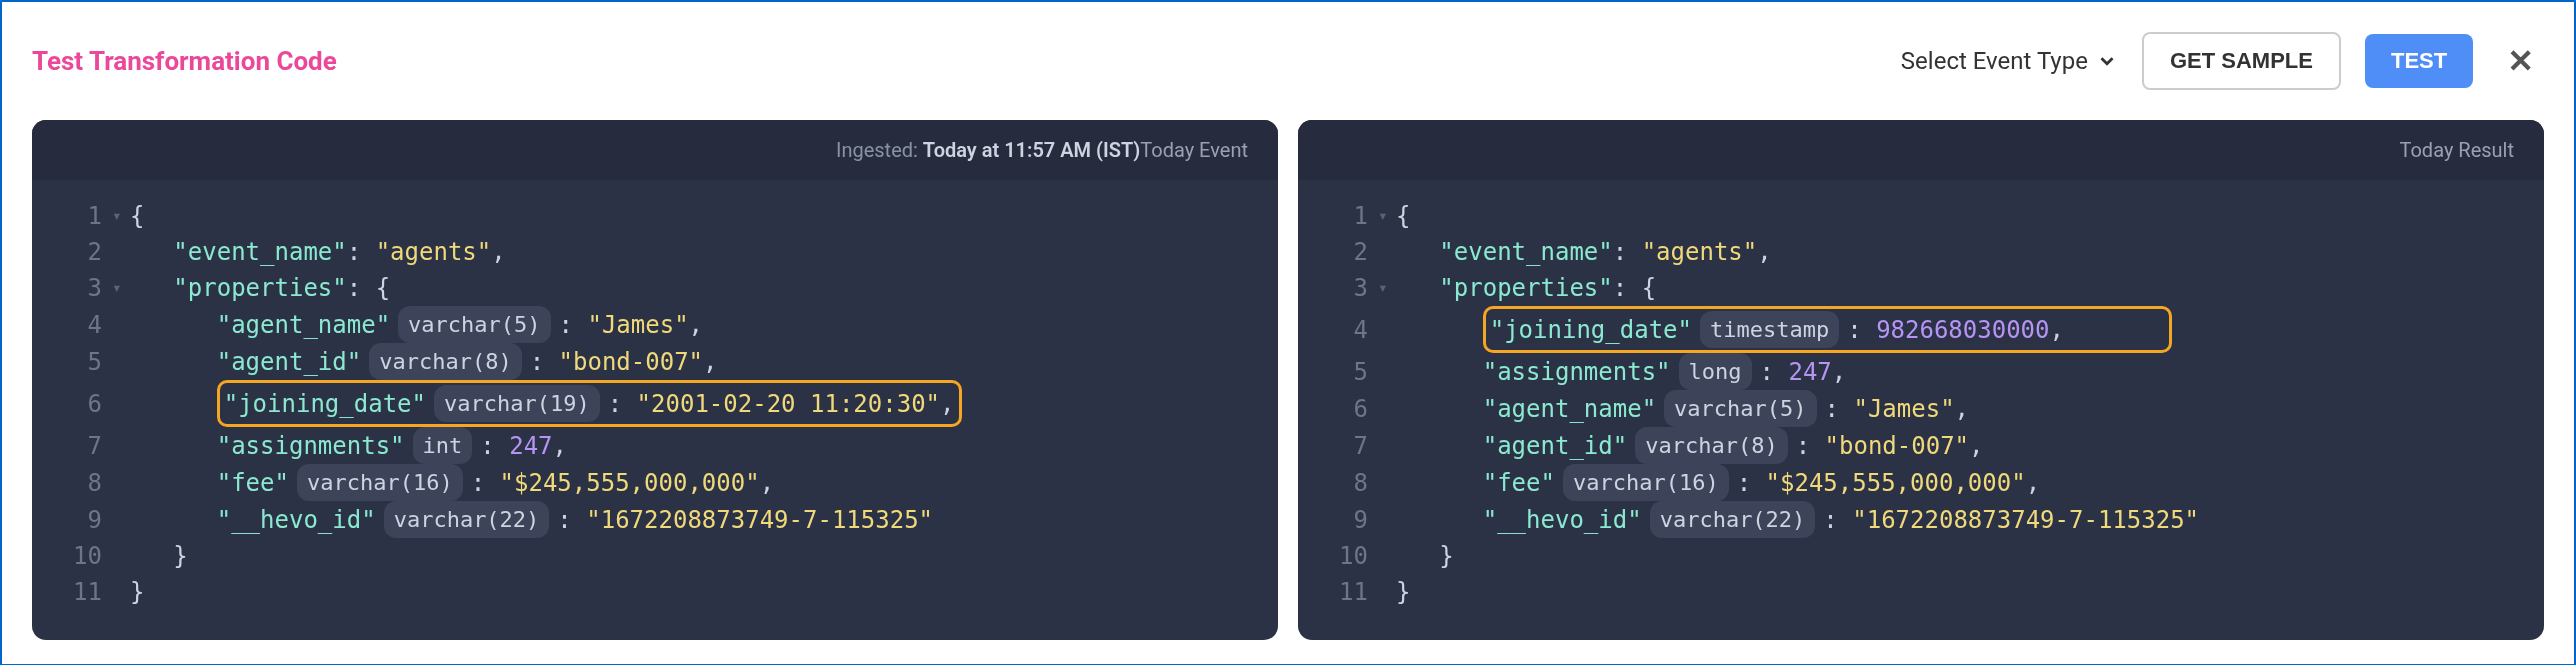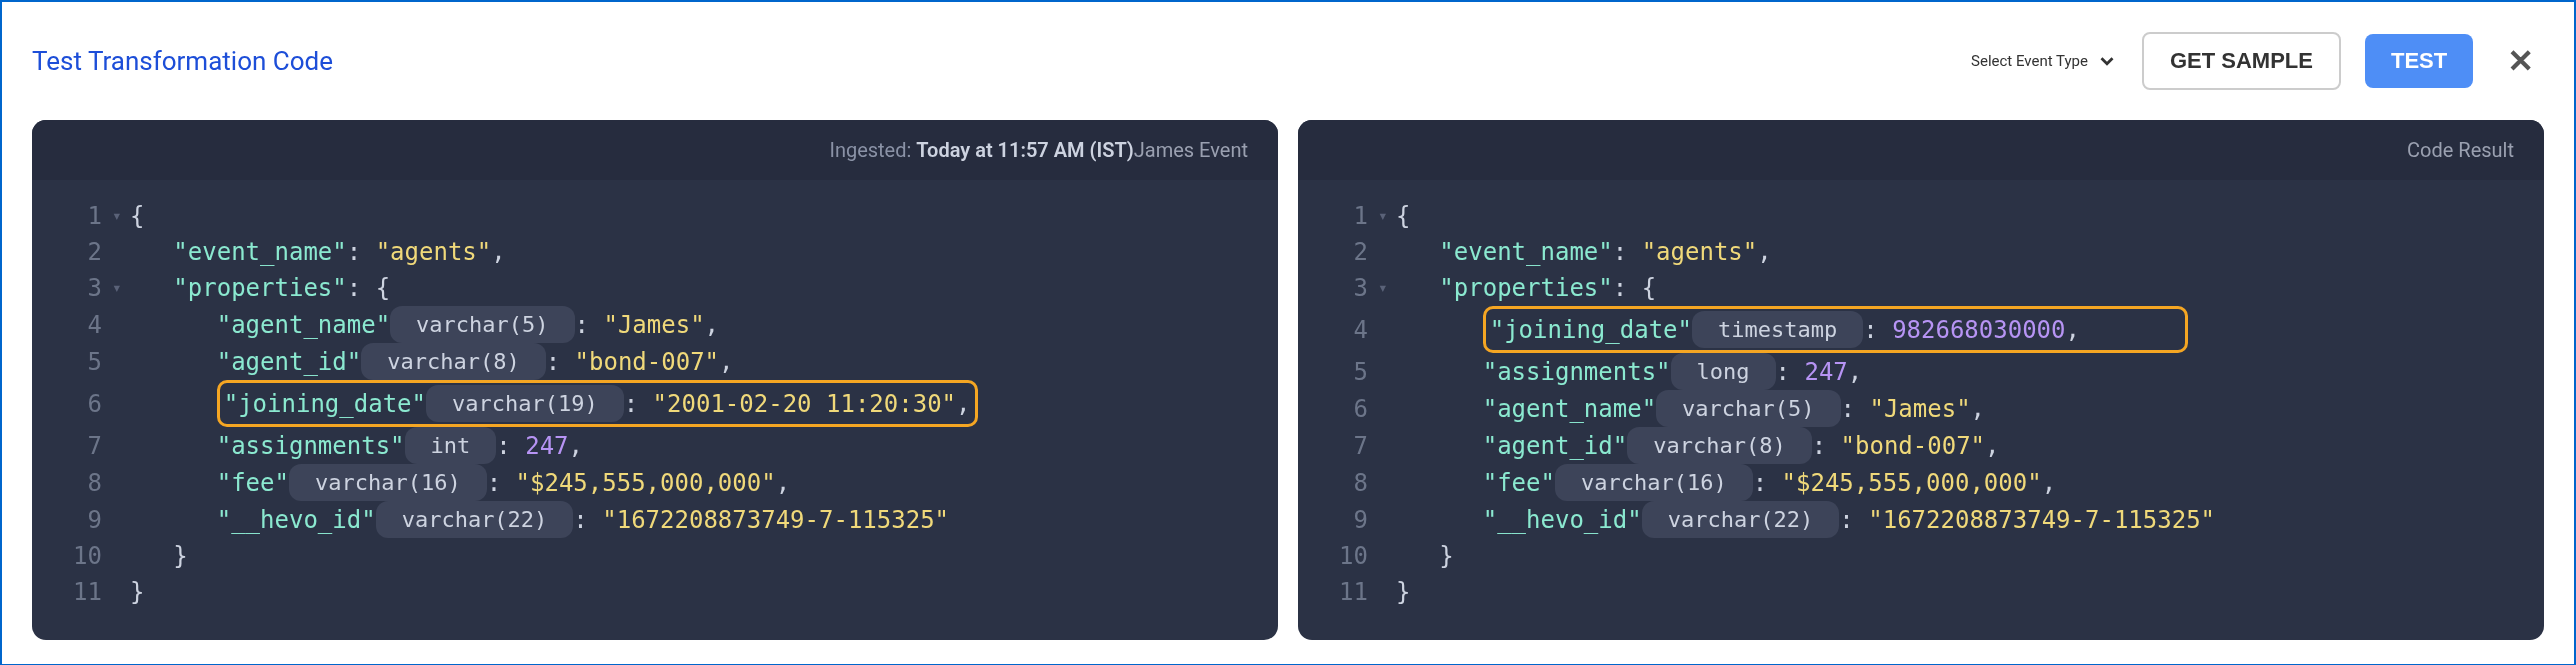--- a/index.html
+++ b/index.html
@@ -1,41 +1,41 @@
 <!DOCTYPE html>
 <html><head>
 <meta charset="utf-8">
 <style>
 * { margin: 0; padding: 0; box-sizing: border-box; }
 body { font-family: -apple-system, BlinkMacSystemFont, "Segoe UI", Roboto, sans-serif; background: #fff; border: 2px solid #0066cc; width: 2576px; height: 666px; }
 .container { padding: 30px; display: flex; flex-direction: column; height: 100%; }
 .header { display: flex; align-items: center; justify-content: space-between; margin-bottom: 30px; }
-.title { font-size: 26px; font-weight: 400; color: #1d4ed8; }
+.title { font-size: 26px; font-weight: 700; color: #ec4899; }
 .header-right { display: flex; align-items: center; gap: 24px; }
-.select-wrap { display: flex; align-items: center; gap: 8px; font-size: 15px; color: #333; cursor: pointer; }
+.select-wrap { display: flex; align-items: center; gap: 8px; font-size: 24px; color: #333; cursor: pointer; }
 .btn { padding: 14px 26px; border-radius: 8px; font-size: 22px; font-weight: 700; cursor: pointer; border: none; }
 .btn-outline { background: #fff; border: 2px solid #ccc; color: #333; }
 .btn-primary { background: #3b82f6; color: #fff; opacity: 0.9; }
 .close-icon { font-size: 32px; color: #555; cursor: pointer; font-weight: bold; padding: 0 10px; }
 .panels { display: flex; gap: 20px; flex: 1; }
 .panel { flex: 1; background: #2b3245; border-radius: 14px; overflow: hidden; display: flex; flex-direction: column; }
 .panel-header { display: flex; justify-content: flex-end; padding: 18px 30px; background: #262c3e; font-size: 20px; }
 .panel-header-left { color: #8a92a6; }
 .panel-header-left .bold { color: #cdd3e0; font-weight: 600; }
 .panel-header-right { color: #9aa0b0; }
 .code-area { padding: 18px 30px 30px 30px; font-family: "Menlo", "Monaco", "Consolas", monospace; font-size: 24px; line-height: 1.5; }
 .line { display: flex; align-items: center; white-space: pre; }
 .ln { width: 50px; text-align: right; color: #6c7589; padding-right: 10px; user-select: none; }
 .fold { color: #5a6278; font-size: 16px; width: 18px; text-align: left; }
 .indent { display: inline-block; }
 .punc { color: #cdd3e0; }
 .key { color: #8be9d0; }
 .str { color: #f0d97a; }
 .num { color: #b794f4; text-align: center; }
-.type { background: #3d4459; color: #cdd3e0; padding: 2px 26px; border-radius: 12px; font-size: 22px; margin: 0 0; }
+.type { background: #3d4459; color: #cdd3e0; padding: 2px 10px; border-radius: 12px; font-size: 22px; margin: 0 8px; }
 .hl { display: inline-flex; align-items: center; border: 3px solid #f5a623; border-radius: 10px; padding: 2px 4px; }
 svg.chev { width: 22px; height: 22px; }
 </style>
 </head>
 <body>
 
 <div class="container">
   <div class="header">
     <div class="title">Test Transformation Code</div>
     <div class="header-right">
@@ -52,41 +52,41 @@
   </div>
 
   <div class="panels">
 
     <div class="panel">
       <div class="panel-header">
         <div class="panel-header-left">
           <span>Ingested:</span>
           <span class="bold">Today at 11:57 AM (IST)</span>
         </div>
-        <div class="panel-header-right">James Event</div>
+        <div class="panel-header-right">Today Event</div>
       </div>
       <div class="code-area">
         <div class="line"><span class="ln">1</span><span class="fold">▾</span><span class="punc">{</span></div>
         <div class="line"><span class="ln">2</span><span class="fold"></span><span class="indent">   </span><span class="key">"event_name"</span><span class="punc">: </span><span class="str">"agents"</span><span class="punc">,</span></div>
         <div class="line"><span class="ln">3</span><span class="fold">▾</span><span class="indent">   </span><span class="key">"properties"</span><span class="punc">: {</span></div>
         <div class="line"><span class="ln">4</span><span class="fold"></span><span class="indent">      </span><span class="key">"agent_name"</span><span class="type">varchar(5)</span><span class="punc">: </span><span class="str">"James"</span><span class="punc">,</span></div>
         <div class="line"><span class="ln">5</span><span class="fold"></span><span class="indent">      </span><span class="key">"agent_id"</span><span class="type">varchar(8)</span><span class="punc">: </span><span class="str">"bond-007"</span><span class="punc">,</span></div>
         <div class="line"><span class="ln">6</span><span class="fold"></span><span class="indent">      </span><span class="hl"><span class="key">"joining_date"</span><span class="type">varchar(19)</span><span class="punc">: </span><span class="str">"2001-02-20 11:20:30"</span><span class="punc">,</span></span></div>
         <div class="line"><span class="ln">7</span><span class="fold"></span><span class="indent">      </span><span class="key">"assignments"</span><span class="type">int</span><span class="punc">: </span><span class="num">247</span><span class="punc">,</span></div>
         <div class="line"><span class="ln">8</span><span class="fold"></span><span class="indent">      </span><span class="key">"fee"</span><span class="type">varchar(16)</span><span class="punc">: </span><span class="str">"$245,555,000,000"</span><span class="punc">,</span></div>
         <div class="line"><span class="ln">9</span><span class="fold"></span><span class="indent">      </span><span class="key">"__hevo_id"</span><span class="type">varchar(22)</span><span class="punc">: </span><span class="str">"1672208873749-7-115325"</span></div>
         <div class="line"><span class="ln">10</span><span class="fold"></span><span class="indent">   </span><span class="punc">}</span></div>
         <div class="line"><span class="ln">11</span><span class="fold"></span><span class="punc">}</span></div>
       </div>
     </div>
 
     <div class="panel">
       <div class="panel-header">
         <div class="panel-header-left"></div>
-        <div class="panel-header-right">Code Result</div>
+        <div class="panel-header-right">Today Result</div>
       </div>
       <div class="code-area">
         <div class="line"><span class="ln">1</span><span class="fold">▾</span><span class="punc">{</span></div>
         <div class="line"><span class="ln">2</span><span class="fold"></span><span class="indent">   </span><span class="key">"event_name"</span><span class="punc">: </span><span class="str">"agents"</span><span class="punc">,</span></div>
         <div class="line"><span class="ln">3</span><span class="fold">▾</span><span class="indent">   </span><span class="key">"properties"</span><span class="punc">: {</span></div>
         <div class="line"><span class="ln">4</span><span class="fold"></span><span class="indent">      </span><span class="hl"><span class="key">"joining_date"</span><span class="type">timestamp</span><span class="punc">: </span><span class="num">982668030000</span><span class="punc">,</span><span class="indent">       </span></span></div>
         <div class="line"><span class="ln">5</span><span class="fold"></span><span class="indent">      </span><span class="key">"assignments"</span><span class="type">long</span><span class="punc">: </span><span class="num">247</span><span class="punc">,</span></div>
         <div class="line"><span class="ln">6</span><span class="fold"></span><span class="indent">      </span><span class="key">"agent_name"</span><span class="type">varchar(5)</span><span class="punc">: </span><span class="str">"James"</span><span class="punc">,</span></div>
         <div class="line"><span class="ln">7</span><span class="fold"></span><span class="indent">      </span><span class="key">"agent_id"</span><span class="type">varchar(8)</span><span class="punc">: </span><span class="str">"bond-007"</span><span class="punc">,</span></div>
         <div class="line"><span class="ln">8</span><span class="fold"></span><span class="indent">      </span><span class="key">"fee"</span><span class="type">varchar(16)</span><span class="punc">: </span><span class="str">"$245,555,000,000"</span><span class="punc">,</span></div>

